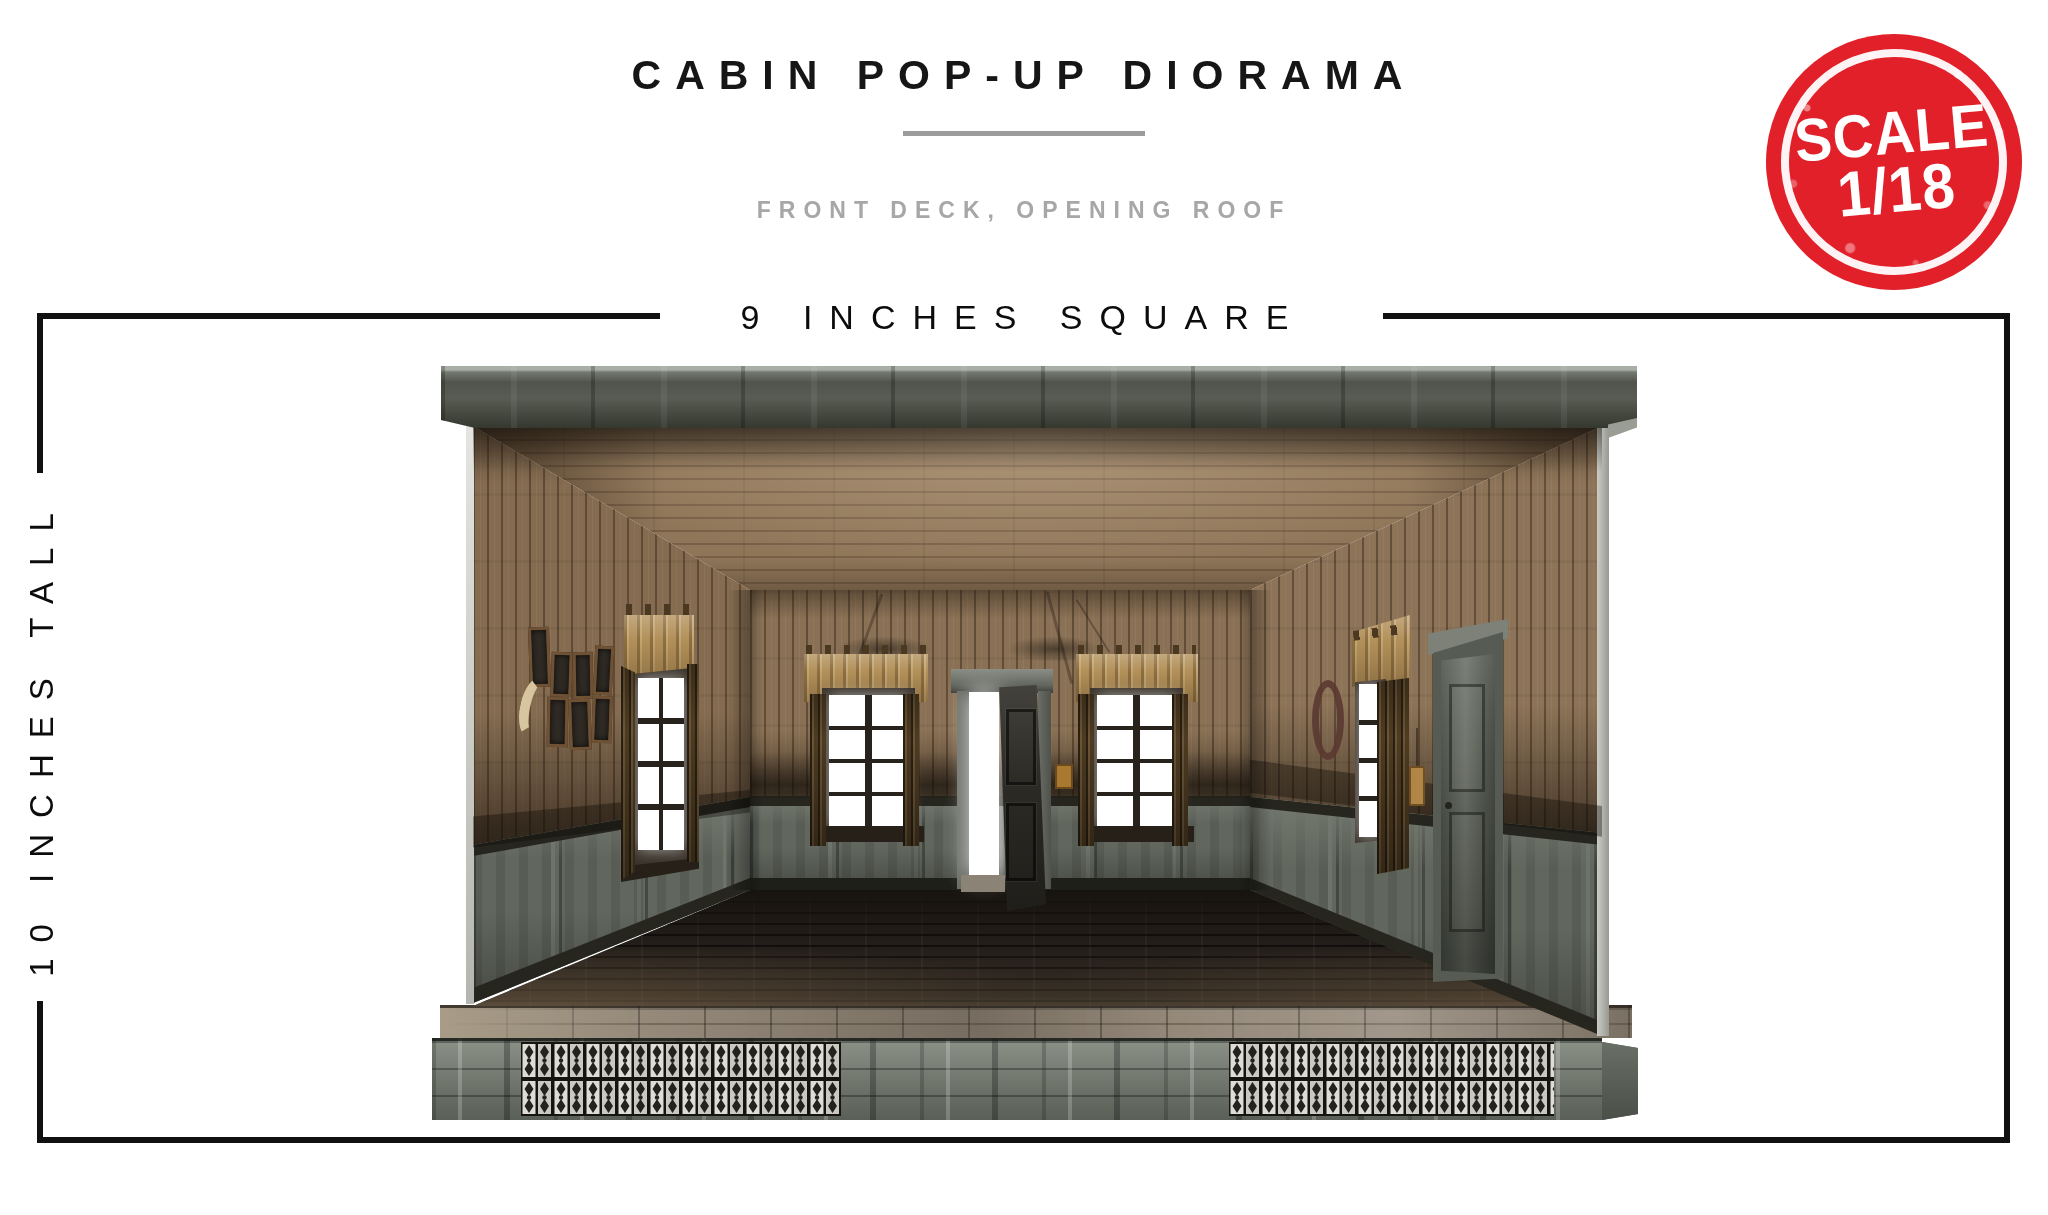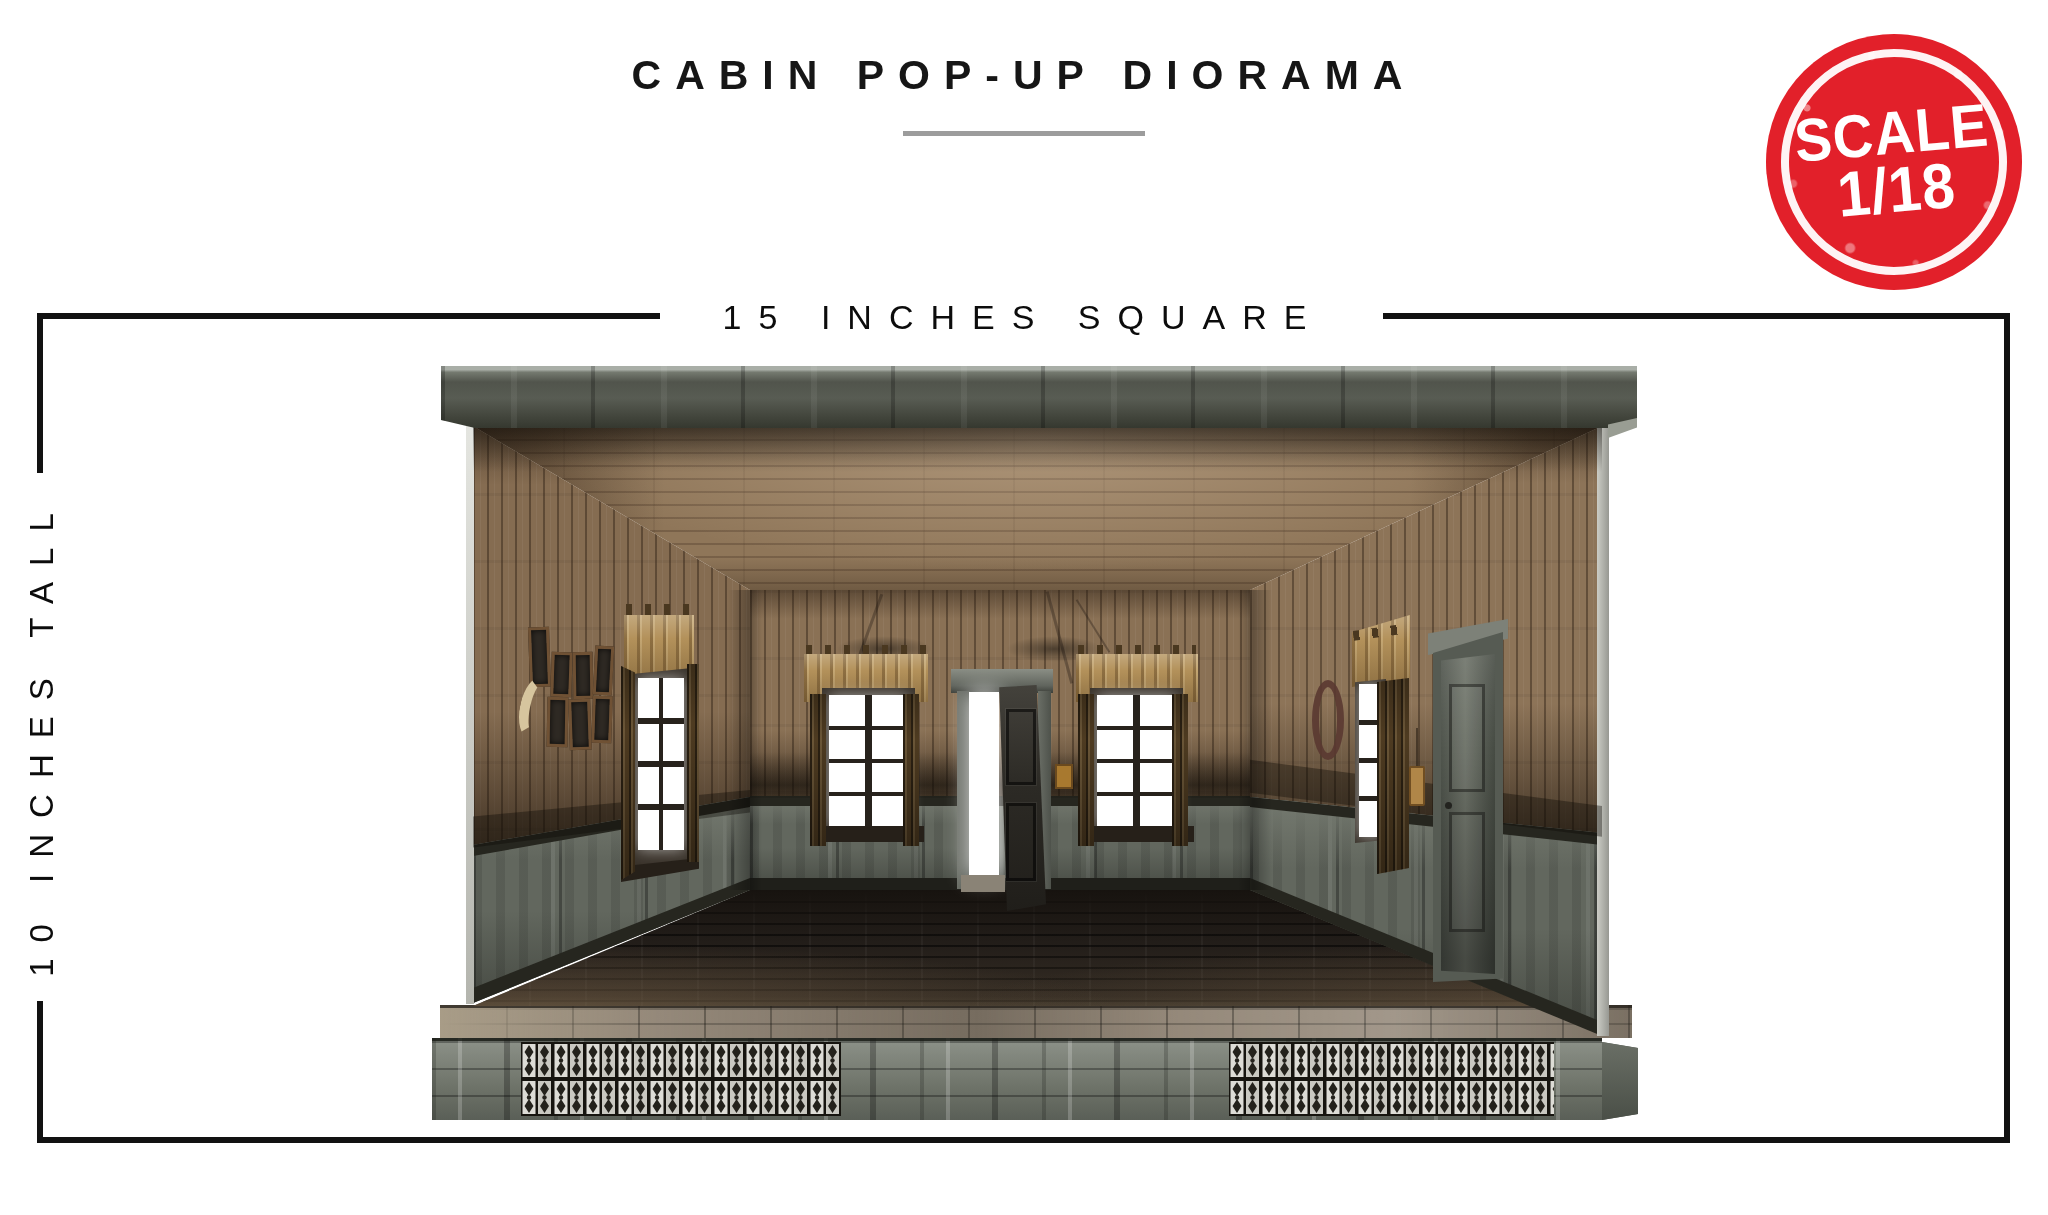--- a/index.html
+++ b/index.html
@@ -220,33 +220,34 @@
   .branch{background:#1f1812;opacity:.35;z-index:3;}
   .smudge{z-index:3;background:radial-gradient(ellipse, rgba(0,0,0,.45), transparent 70%);}
 </style>
 </head>
 <body>
 
 <div class="canvas">
 
   <div class="abs title">CABIN POP-UP DIORAMA</div>
   <div class="abs title-divider"></div>
+  <div class="abs subtitle l2">FRONT DECK, OPENING ROOF</div>
 
   <div class="abs stamp">
     <div class="stamp-circle"></div>
     <div class="stamp-ring"></div>
     <div class="stamp-text">
       <span class="s1">SCALE</span>
       <span class="s2">1/18</span>
     </div>
     <div class="stamp-grunge"></div>
   </div>
 
   <div class="abs dim dim-top-left"></div>
-  <div class="abs width-label">15 INCHES SQUARE</div>
+  <div class="abs width-label">9 INCHES SQUARE</div>
   <div class="abs dim dim-top-right"></div>
   <div class="abs dim dim-right"></div>
   <div class="abs dim dim-bottom"></div>
   <div class="abs dim dim-left-top"></div>
   <div class="abs height-label">10 INCHES TALL</div>
   <div class="abs dim dim-left-bottom"></div>
 
   <div>
 
     <div class="abs base"></div>

